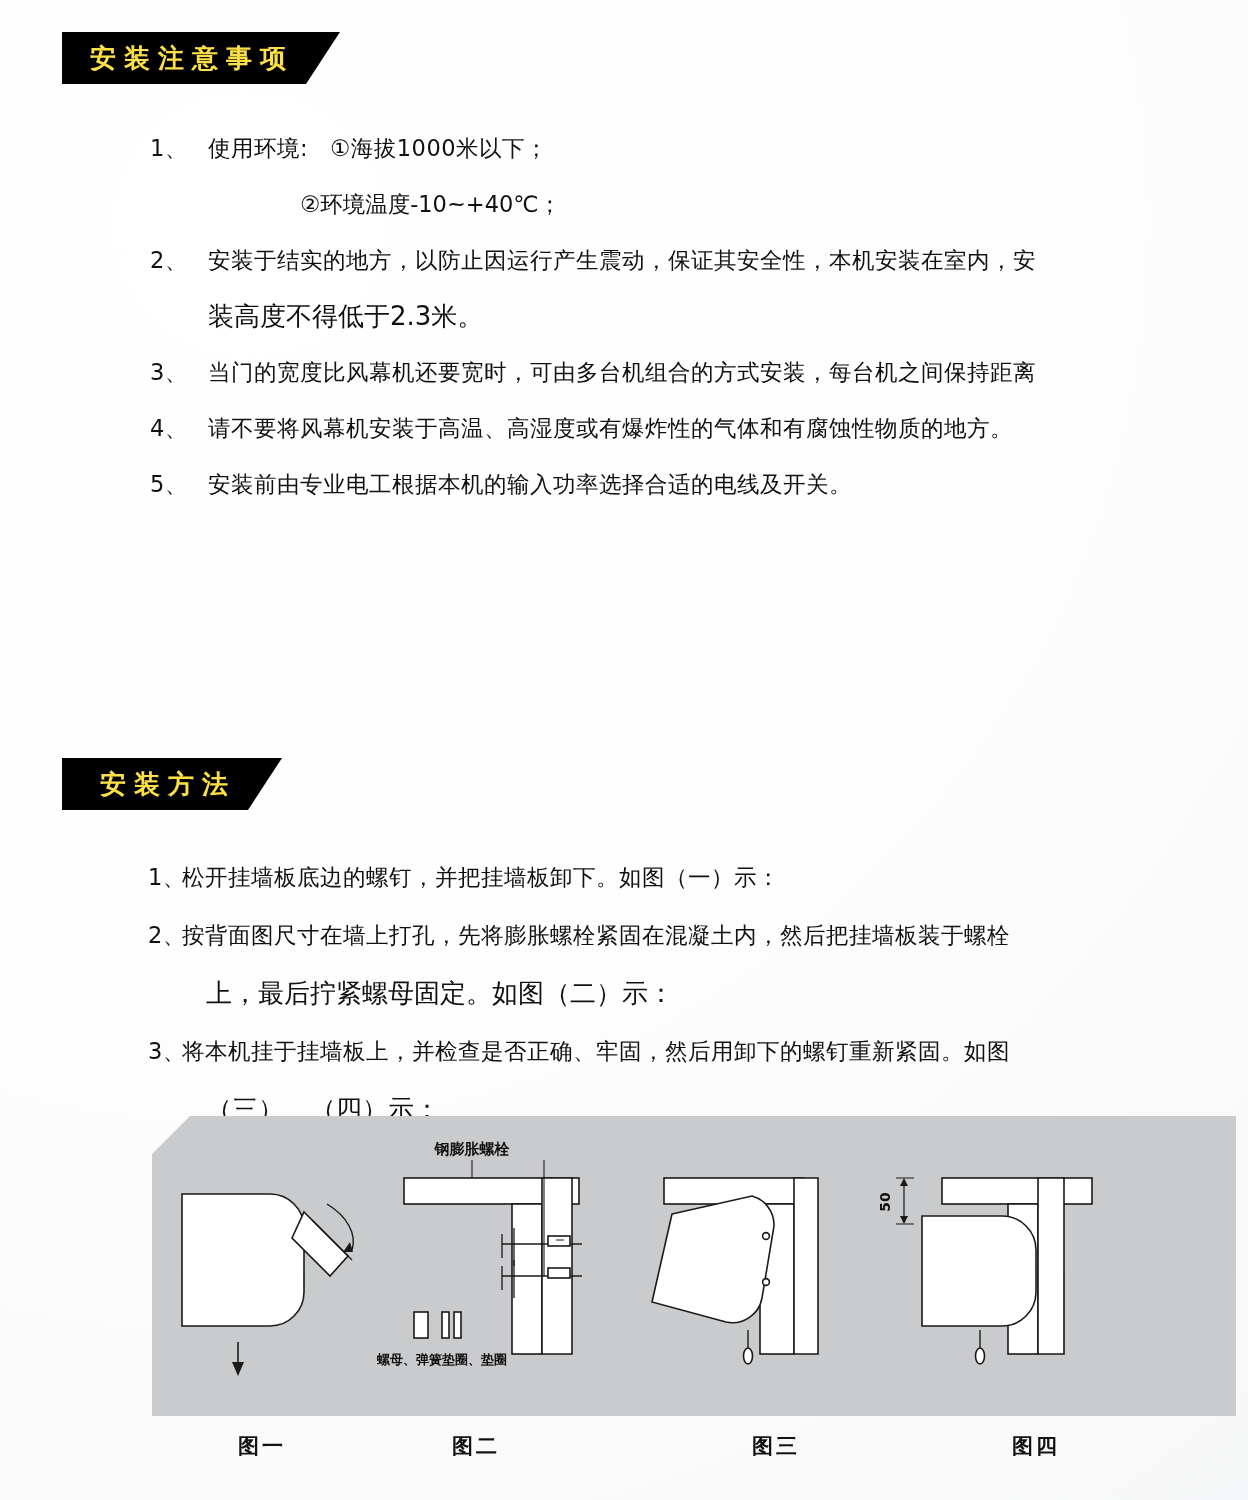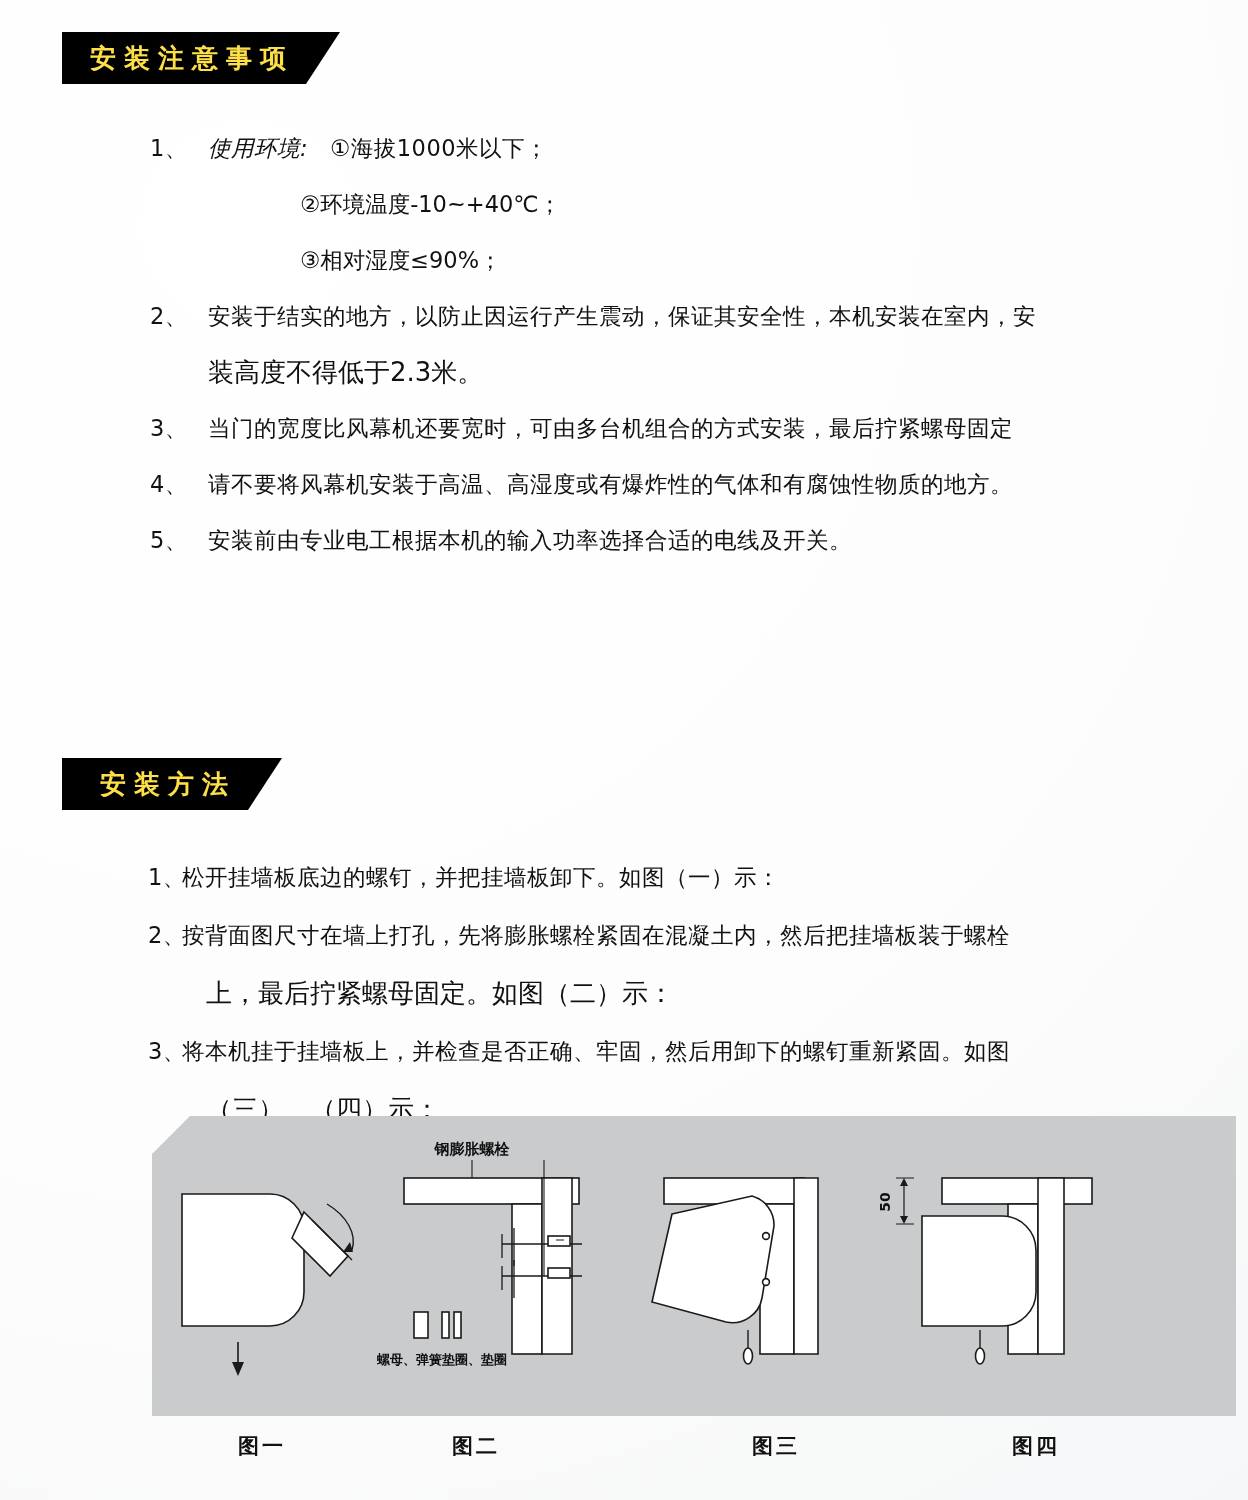--- a/index.html
+++ b/index.html
@@ -56,21 +56,21 @@
     line-height: 56px;
     letter-spacing: 0.5px;
   }
   .note-num {
     width: 58px;
     flex: 0 0 58px;
     text-align: left;
     white-space: nowrap;
   }
   .note-body { flex: 1 1 auto; }
-  .note-body .lead { margin-right: 22px; font-style: italic; }
+  .note-body .lead { margin-right: 22px; }
   .sub-line {
     margin-left: 150px;
     font-size: 22.5px;
     line-height: 56px;
   }
   .indent-line {
     margin-left: 58px;
     font-size: 26px;
     line-height: 56px;
   }
@@ -125,31 +125,30 @@
 
   <div class="notes">
 
     <div class="note-row">
       <div class="note-num">1、</div>
       <div class="note-body">
         <span class="lead">使用环境:</span><span>①海拔1000米以下；</span>
       </div>
     </div>
     <div class="sub-line">②环境温度-10~+40℃；</div>
-    <div class="sub-line">③相对湿度≤90%；</div>
 
     <div class="note-row">
       <div class="note-num">2、</div>
       <div class="note-body">安装于结实的地方，以防止因运行产生震动，保证其安全性，本机安装在室内，安</div>
     </div>
     <div class="indent-line">装高度不得低于2.3米。</div>
 
     <div class="note-row">
       <div class="note-num">3、</div>
-      <div class="note-body">当门的宽度比风幕机还要宽时，可由多台机组合的方式安装，最后拧紧螺母固定</div>
+      <div class="note-body">当门的宽度比风幕机还要宽时，可由多台机组合的方式安装，每台机之间保持距离</div>
     </div>
 
     <div class="note-row">
       <div class="note-num">4、</div>
       <div class="note-body">请不要将风幕机安装于高温、高湿度或有爆炸性的气体和有腐蚀性物质的地方。</div>
     </div>
 
     <div class="note-row">
       <div class="note-num">5、</div>
       <div class="note-body">安装前由专业电工根据本机的输入功率选择合适的电线及开关。</div>

